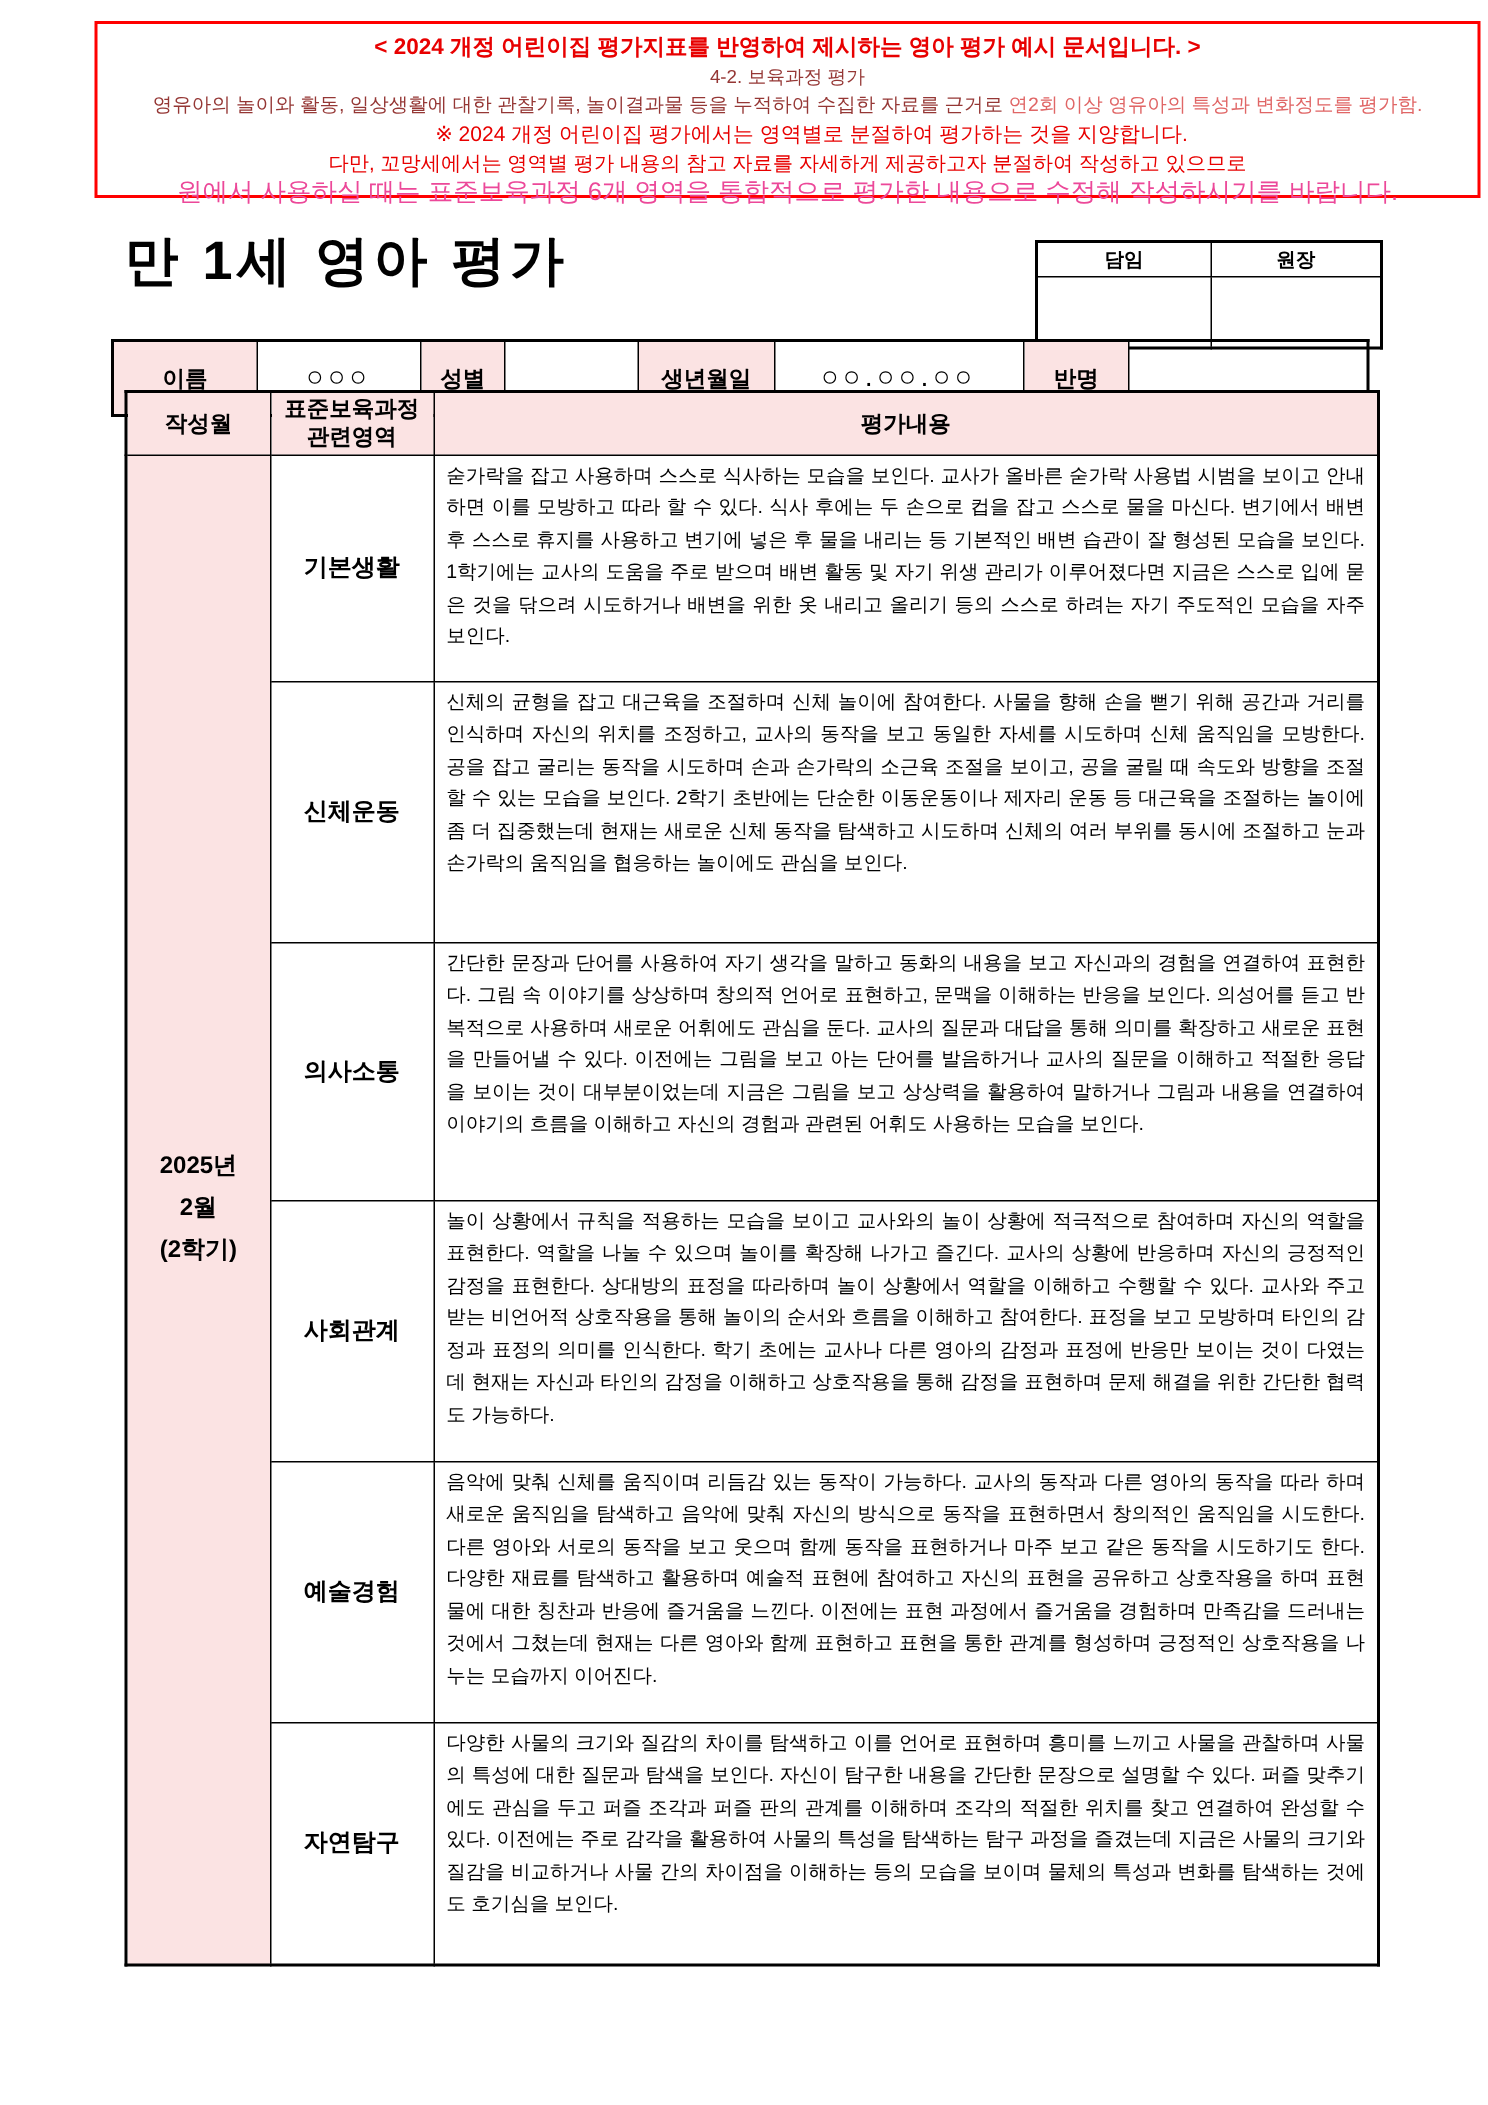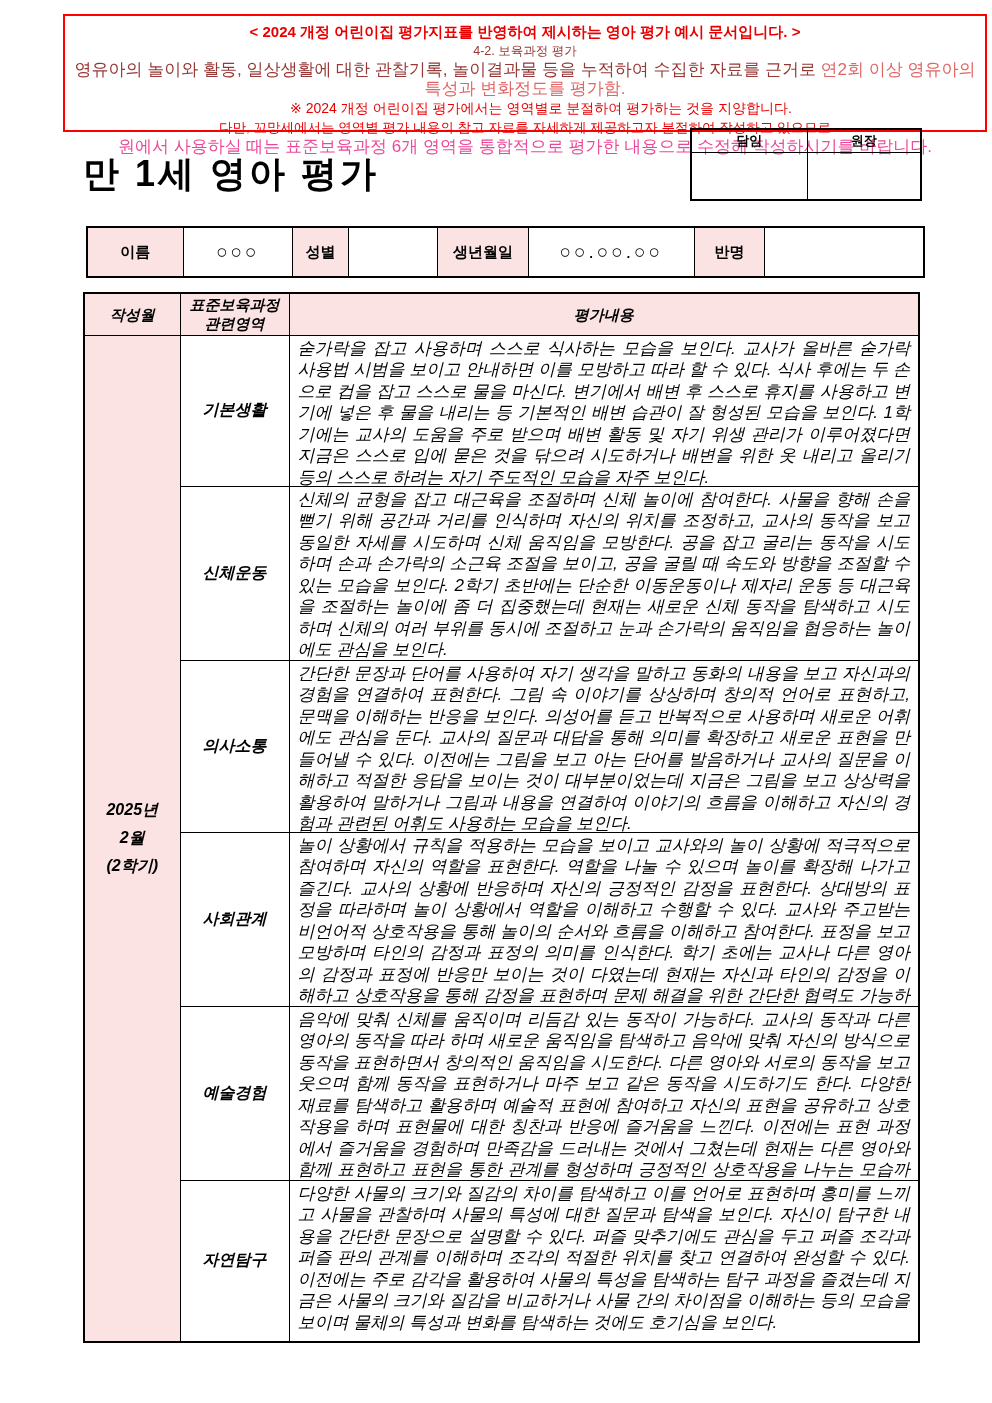--- a/index.html
+++ b/index.html
@@ -5,53 +5,53 @@
   * { margin:0; padding:0; box-sizing:border-box; }
   html,body { background:#fff; }
   body { font-family:"Liberation Sans","DejaVu Sans",sans-serif; color:#000; }
   .page { position:relative; width:992px; height:1403px; background:#fff; overflow:hidden; }
 
   
   .notice { position:absolute; left:63px; top:14px; width:924px; height:118px;
             border:2px solid #ff0000; text-align:center; padding-top:5px; }
   .notice .l1 { font-size:15px; font-weight:bold; color:#e80000; line-height:21px; }
   .notice .l2 { font-size:12.5px; color:#953735; line-height:18px; }
-  .notice .l3 { font-size:17px; color:#953735; line-height:19px; }
+  .notice .l3 { font-size:13px; color:#953735; line-height:19px; }
   .notice .l3 .em { color:#e06666; }
   .notice .l4 { font-size:14px; color:#e80000; line-height:20px;padding-left:32px; }
   .notice .l5 { font-size:13.5px; color:#e80000; line-height:19px; }
   .notice .l6 { font-size:17px; color:#ec4899; line-height:19px; }
 
   
   .title { position:absolute; left:83px; top:150px; width:607px; text-align:left;
            font-size:36px; font-weight:700; letter-spacing:3px; }
   table { border-collapse:collapse; table-layout:fixed; }
   td { border:1px solid #000; overflow:hidden; }
-  .signoff { position:absolute; left:690px; top:128px; width:232px; border:2px solid #000; }
+  .signoff { position:absolute; left:690px; top:160px; width:232px; border:2px solid #000; }
   .signoff td { text-align:center; vertical-align:middle; }
   .signoff .hd td { height:23px; font-size:13px; font-weight:bold; }
   .signoff .bd td { height:48px; }
 
   
-  .info { position:absolute; left:86px; top:226px; width:839px; border:2px solid #000;padding-left:45px; }
+  .info { position:absolute; left:74px; top:226px; width:839px; border:2px solid #000;padding-left:45px; }
   .info td { height:50px; text-align:center; vertical-align:middle; }
   .lbl { background:#fbe3e3; font-size:15px; font-weight:bold; }
   .circ { font-size:19px; letter-spacing:3px; }
 
   
-  .main { position:absolute; left:83px; top:292px; width:674px; border:2px solid #000;font-style:italic; }
+  .main { position:absolute; left:83px; top:260px; width:674px; border:2px solid #000; }
   .main td { vertical-align:middle; }
   .main .hdr td { height:42px; text-align:center; background:#fbe3e3;
                   font-size:15px; font-weight:bold; line-height:19px; }
   .pre { white-space:pre-line; }
   .month { background:#fbe3e3; text-align:center; font-size:16px; font-weight:bold;
            line-height:28px; }
   .cat { text-align:center; font-size:16px; font-weight:bold; background:#fff; }
   .content { vertical-align:top; }
-  .ct { font-size:17px; line-height:21.5px; text-align:justify; padding:2px 8px;
+  .ct { font-size:13px; line-height:21.5px; text-align:justify; padding:2px 8px;
         overflow:hidden; word-break:break-all; }
   .r0 .ct{height:150px;} .r1 .ct{height:173px;} .r2 .ct{height:171px;}
   .r3 .ct{height:173px;} .r4 .ct{height:173px;} .r5 .ct{height:160px;}
 </style>
 </head>
 <body>
 
 <div class="page">
 
   <div class="notice">

